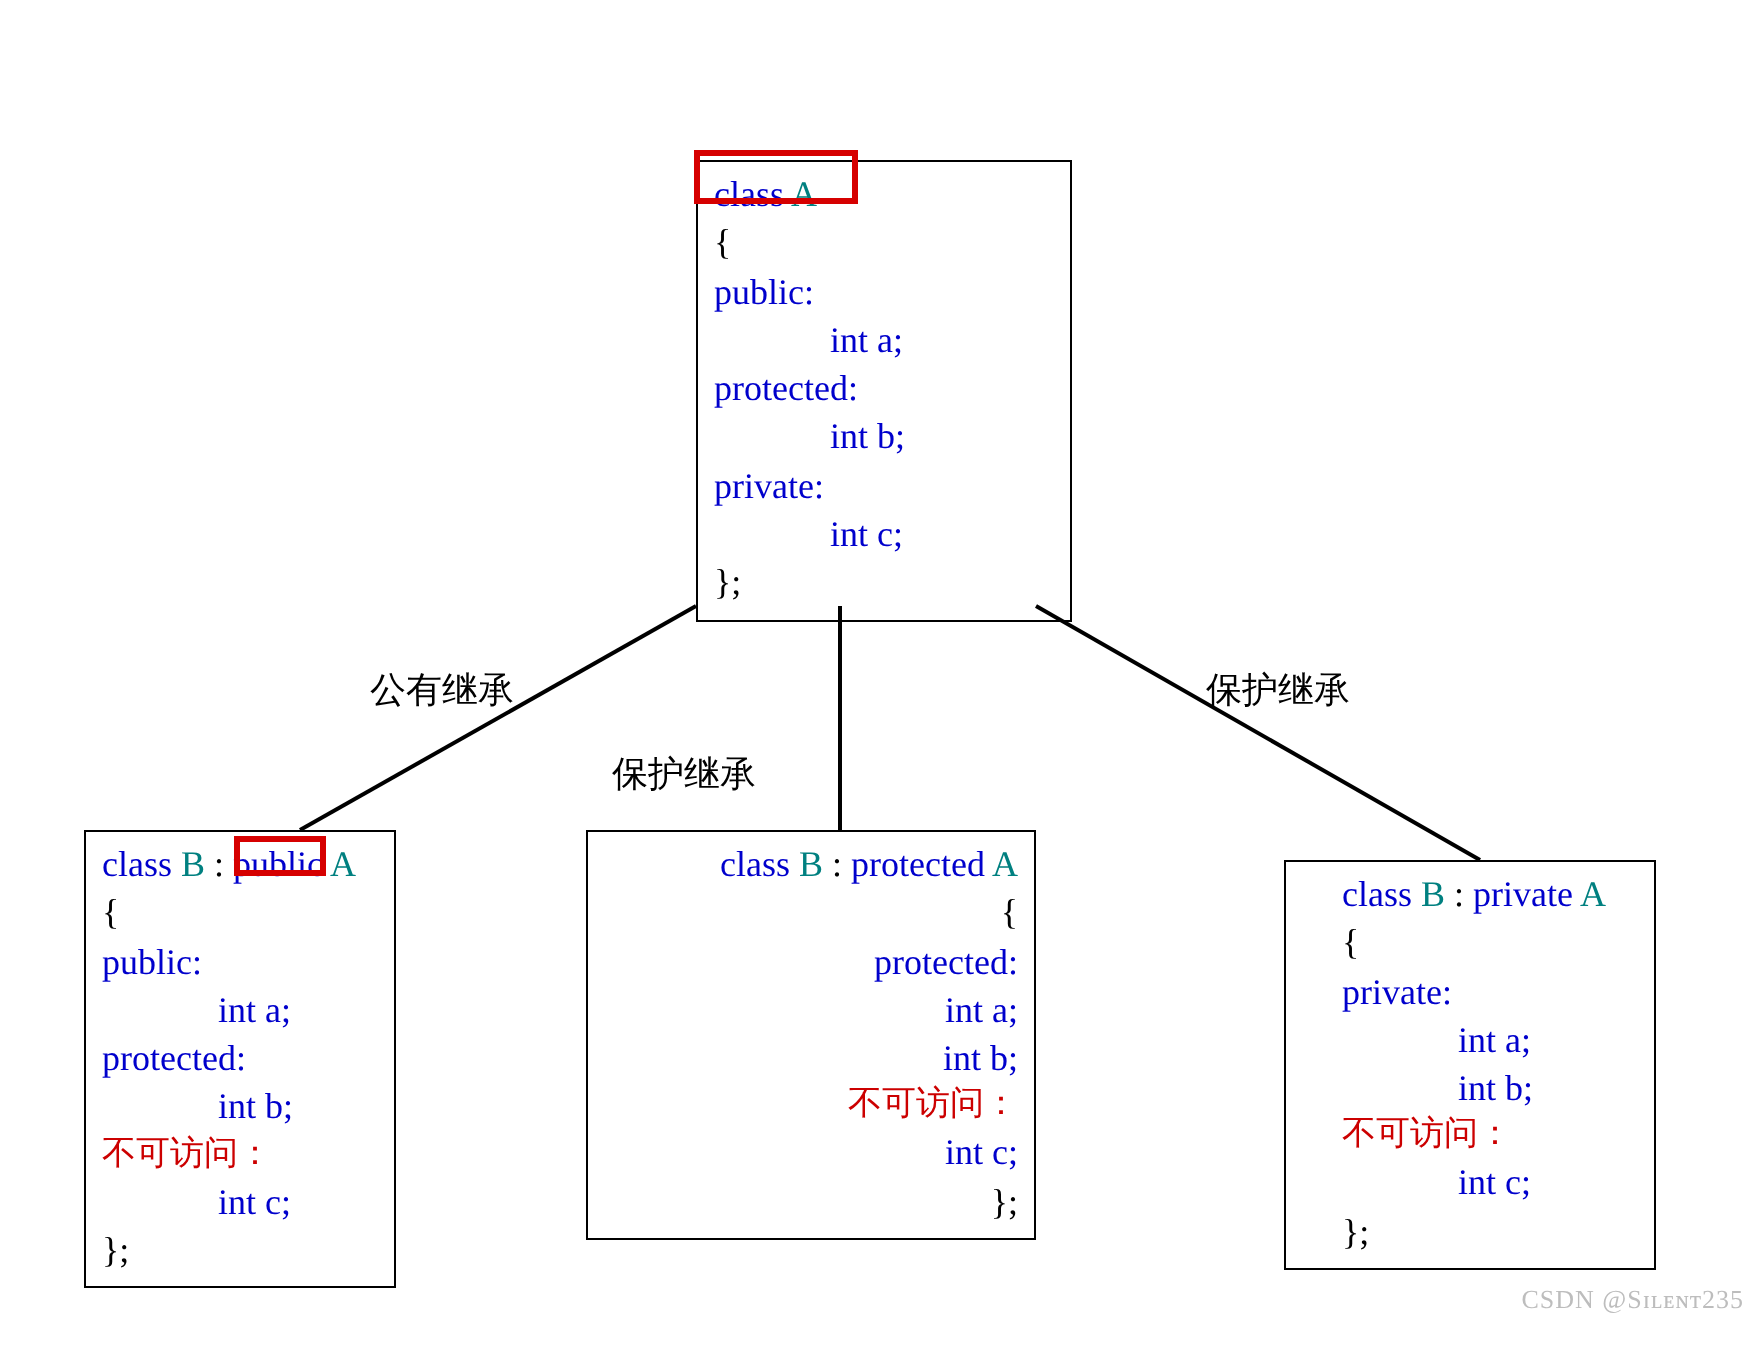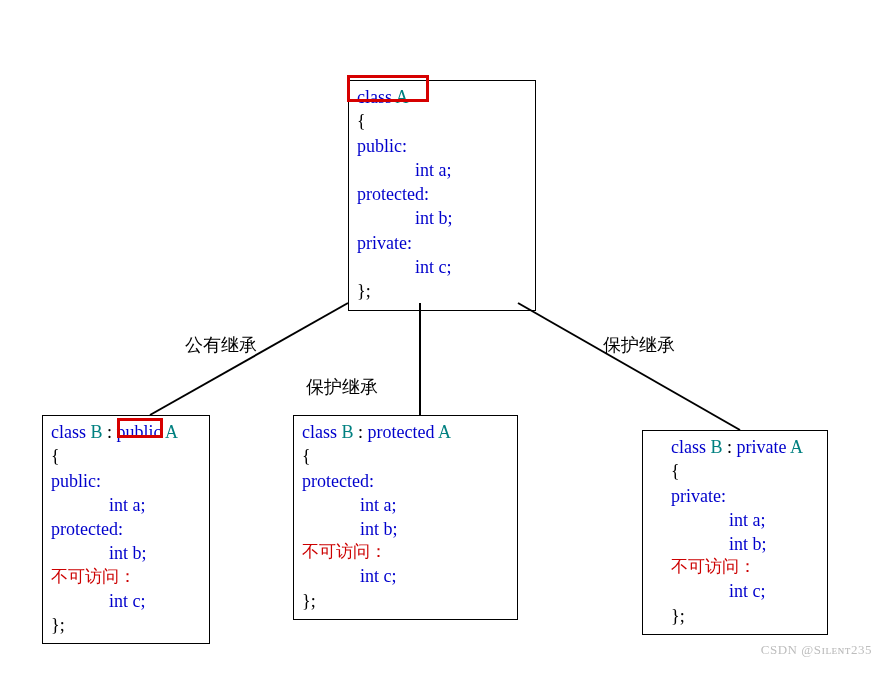--- a/index.html
+++ b/index.html
@@ -79,21 +79,21 @@
 <svg class="edges">
   <line x1="348" y1="303" x2="150" y2="415" stroke="#000" stroke-width="2"></line>
   <line x1="420" y1="303" x2="420" y2="415" stroke="#000" stroke-width="2"></line>
   <line x1="518" y1="303" x2="740" y2="430" stroke="#000" stroke-width="2"></line>
 </svg>
 
 <div class="edge-label" style="left:185px; top:333px;">公有继承</div>
 <div class="edge-label" style="left:306px; top:375px;">保护继承</div>
 <div class="edge-label" style="left:603px; top:333px;">保护继承</div>
 
-<div class="box" style="left:42px; top:415px; width:168px;">
+<div class="box" style="left:42px; top:415px; width:156px;">
   <div>
     <span class="kw">class</span><span> </span>
     <span class="name">B</span>
     <span> : </span>
     <span class="kw">public</span><span> </span>
     <span class="name">A</span>
   </div>
   <div>{</div>
 
   <div class="kw">public:</div>
@@ -103,21 +103,21 @@
   <div><span class="indent"></span><span class="kw">int b;</span></div>
 
   <div class="err">不可访问：</div>
   <div><span class="indent"></span><span class="kw">int c;</span></div>
 
   <div>};</div>
 </div>
 
 <div class="highlight" style="left:117px; top:418px; width:46px; height:20px;"></div>
 
-<div class="box" style="left:293px; top:415px; width:225px;">
+<div class="box" style="left:293px; top:415px; width:225px;text-align:right;">
   <div>
     <span class="kw">class</span><span> </span>
     <span class="name">B</span>
     <span> : </span>
     <span class="kw">protected</span><span> </span>
     <span class="name">A</span>
   </div>
   <div>{</div>
 
   <div class="kw">protected:</div>

